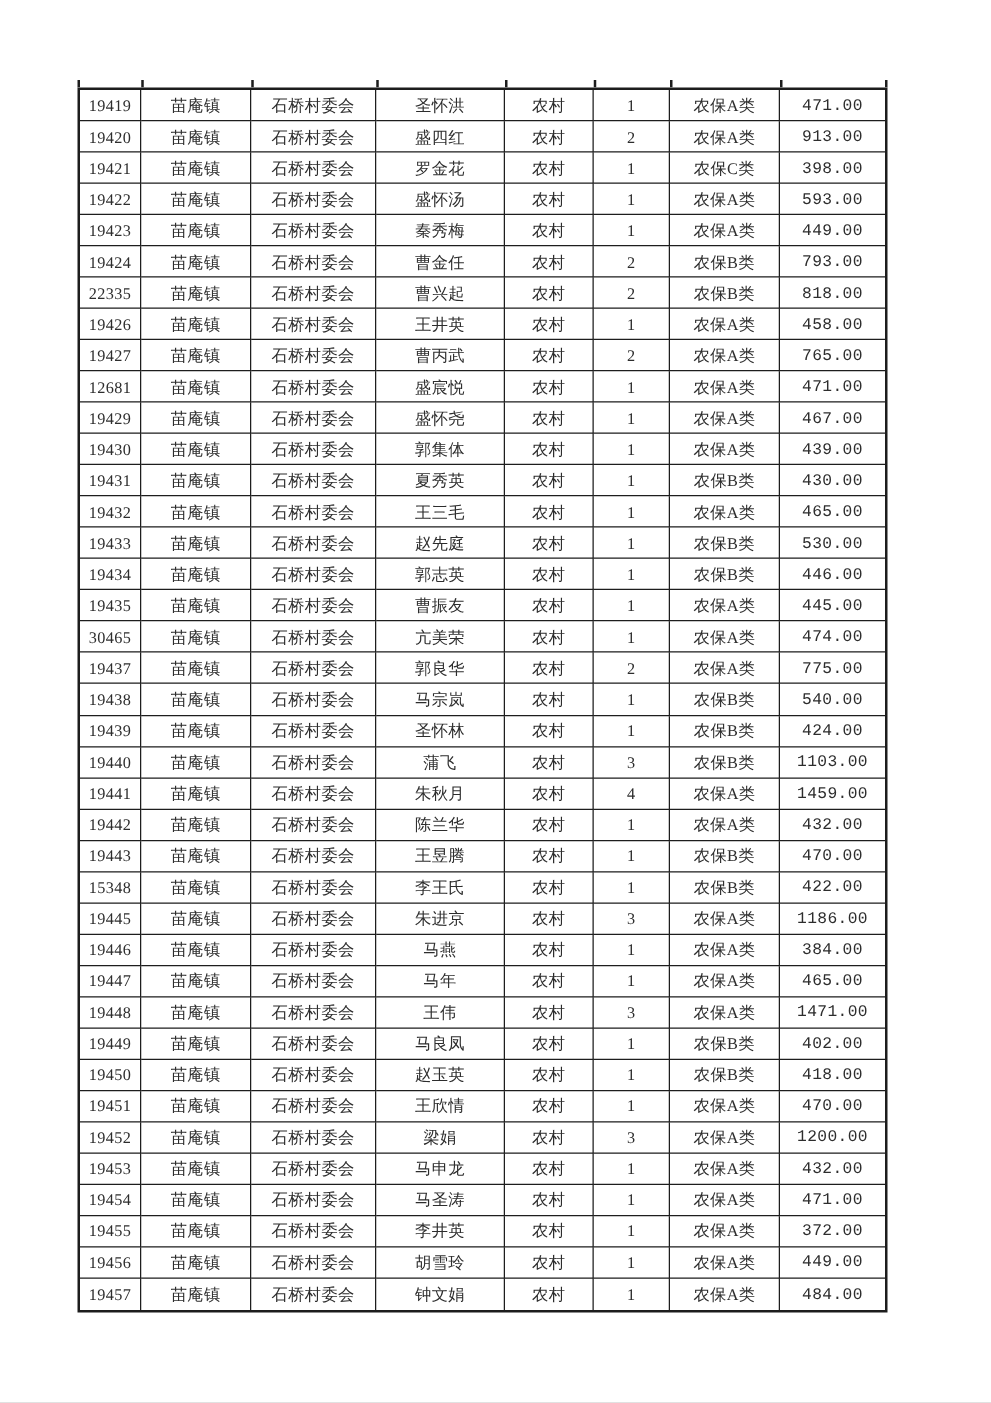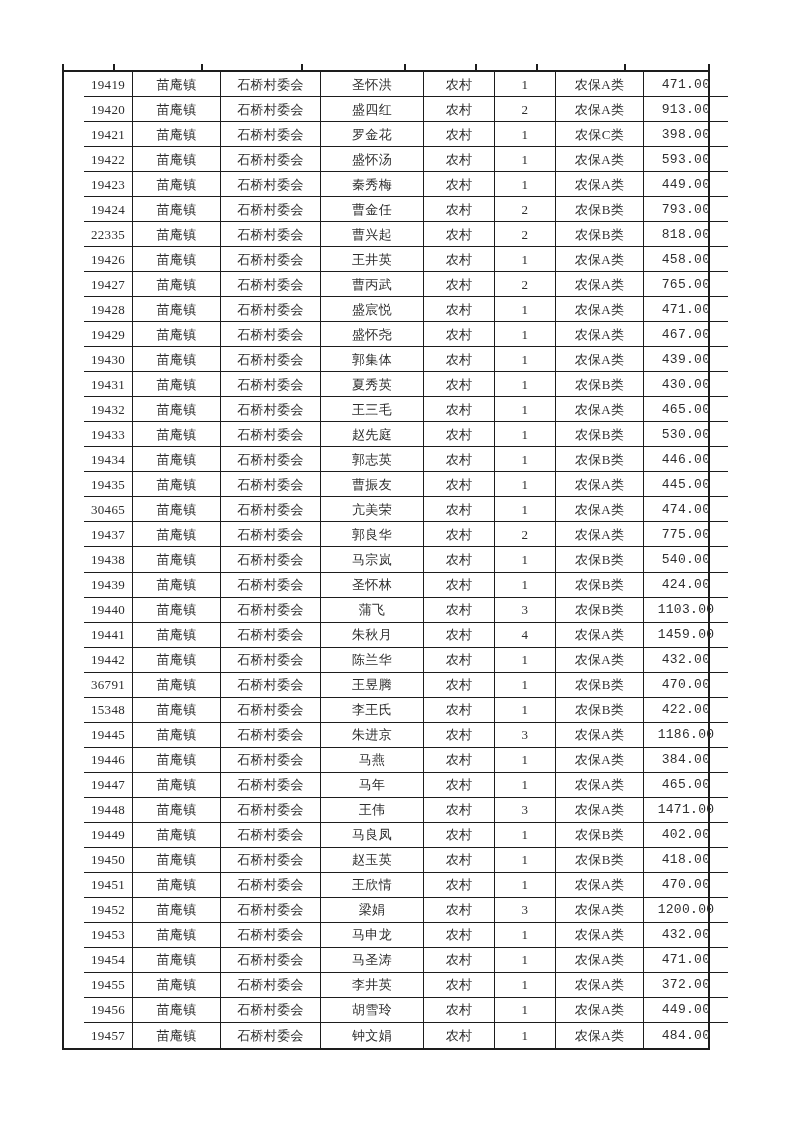--- a/index.html
+++ b/index.html
@@ -28,21 +28,20 @@
   .roster-table{
     position:absolute;
     left:62px;top:70px;
     width:648px;height:980px;
     box-sizing:border-box;
     border:2px solid var(--border-color);
     display:grid;
     grid-template-columns:49px 88px 100px 103px 71px 61px 88px 84px;
     grid-template-rows:repeat(39,1fr);
     background:var(--page-bg);
-    padding-left:20px;
   }
   .cell{
     border-right:1.5px solid var(--border-color);
     border-bottom:1.5px solid var(--border-color);
     display:flex;align-items:center;justify-content:center;
     font-size:13px;line-height:1;
     color:var(--text-color);
     white-space:nowrap;overflow:hidden;
     letter-spacing:0.3px;
   }
@@ -130,21 +129,21 @@
       <div class="cell">农保A类</div>
       <div class="cell col-last">458.00</div>
       <div class="cell">19427</div>
       <div class="cell">苗庵镇</div>
       <div class="cell">石桥村委会</div>
       <div class="cell">曹丙武</div>
       <div class="cell">农村</div>
       <div class="cell">2</div>
       <div class="cell">农保A类</div>
       <div class="cell col-last">765.00</div>
-      <div class="cell">19428</div>
+      <div class="cell">12681</div>
       <div class="cell">苗庵镇</div>
       <div class="cell">石桥村委会</div>
       <div class="cell">盛宸悦</div>
       <div class="cell">农村</div>
       <div class="cell">1</div>
       <div class="cell">农保A类</div>
       <div class="cell col-last">471.00</div>
       <div class="cell">19429</div>
       <div class="cell">苗庵镇</div>
       <div class="cell">石桥村委会</div>
@@ -250,21 +249,21 @@
       <div class="cell">农保A类</div>
       <div class="cell col-last">1459.00</div>
       <div class="cell">19442</div>
       <div class="cell">苗庵镇</div>
       <div class="cell">石桥村委会</div>
       <div class="cell">陈兰华</div>
       <div class="cell">农村</div>
       <div class="cell">1</div>
       <div class="cell">农保A类</div>
       <div class="cell col-last">432.00</div>
-      <div class="cell">36791</div>
+      <div class="cell">19443</div>
       <div class="cell">苗庵镇</div>
       <div class="cell">石桥村委会</div>
       <div class="cell">王昱腾</div>
       <div class="cell">农村</div>
       <div class="cell">1</div>
       <div class="cell">农保B类</div>
       <div class="cell col-last">470.00</div>
       <div class="cell">15348</div>
       <div class="cell">苗庵镇</div>
       <div class="cell">石桥村委会</div>

